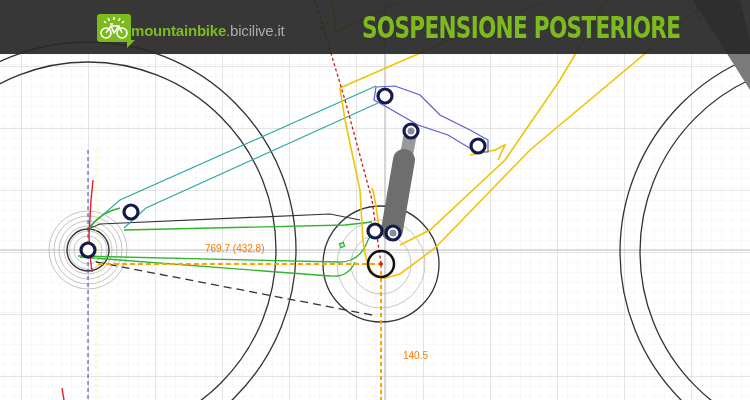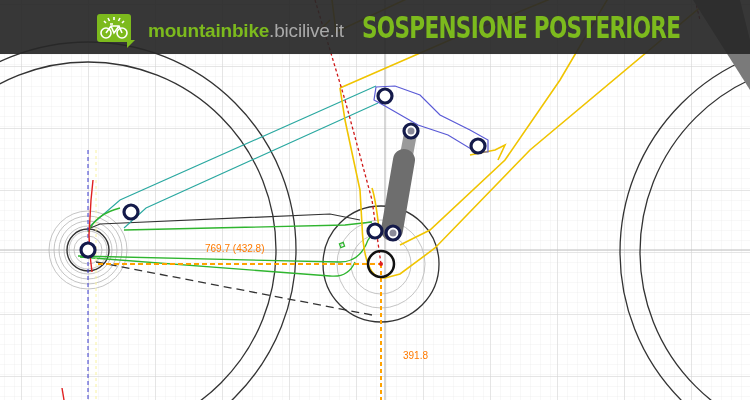--- a/index.html
+++ b/index.html
@@ -3,21 +3,21 @@
   <meta charset="utf-8">
   <style>
     html, body { margin: 0; padding: 0; }
     body { width: 750px; height: 400px; overflow: hidden; background: #ffffff; font-family: "Liberation Sans", sans-serif; }
     .stage { position: relative; width: 750px; height: 400px; overflow: hidden; }
     .canvas { position: absolute; left: 0; top: 0; width: 750px; height: 400px; }
     .header { position: absolute; left: 0; top: 0; width: 750px; height: 54px; background: rgba(40,40,40,0.93); }
     .brand { position: absolute; left: 97px; top: 14px; display: flex; align-items: flex-end; }
     .brand-logo { width: 34px; height: 28px; background: #7cba1d; border-radius: 3px; position: relative; }
     .brand-logo:after { content: ""; position: absolute; right: -4px; bottom: -6px; width: 0; height: 0; border-left: 8px solid #7cba1d; border-bottom: 8px solid transparent; }
-    .brand-text { margin-left: 17px; font-size: 19px; font-weight: bold; line-height: 22px; letter-spacing: -0.2px; text-align: right; }
+    .brand-text { margin-left: 0; font-size: 15px; font-weight: bold; line-height: 22px; letter-spacing: -0.2px; text-align: right; }
     .brand-main { color: #7cba1d; }
     .brand-domain { color: #a9a9a9; font-weight: normal; }
     .title { position: absolute; left: 362px; top: 10px; font-family: "DejaVu Sans", sans-serif; font-weight: bold; font-size: 30px; color: #7cba1d; letter-spacing: -1px; transform: scaleX(0.72); transform-origin: left top; white-space: nowrap; }
     .dim-label { position: absolute; font-size: 10px; color: #ff7a00; font-family: "Liberation Sans", sans-serif; }
   </style>
 </head>
 <body>
 
 <div class="stage">
   <svg class="canvas" viewBox="0 0 750 400">
@@ -119,21 +119,21 @@
       <circle cx="375" cy="231" r="7"></circle>
       <circle cx="393" cy="233" r="7"></circle>
     </g>
     <circle cx="411" cy="131" r="3.5" fill="#8a8a9a"></circle>
     <circle cx="393" cy="233" r="3.5" fill="#8a8a9a"></circle>
 
     <path d="M693 0 L740 0 L750 40 L750 90 Z" fill="#7a7a7a"></path>
   </svg>
 
   <div class="dim-label" style="left:205px; top:243px;">769.7 (432.8)</div>
-  <div class="dim-label" style="left:403px; top:350px;">391.8</div>
+  <div class="dim-label" style="left:403px; top:350px;">140.5</div>
 
   <div class="header">
     <div class="brand">
       <div class="brand-logo">
         <svg width="34" height="28" viewBox="0 0 34 28">
           <g stroke="#ffffff" stroke-width="1.6" fill="none">
             <circle cx="9" cy="19" r="5"></circle>
             <circle cx="25" cy="19" r="5"></circle>
             <path d="M9 19 L14 12 L22 12 L25 19 M14 12 L17 19 L22 12 M13 10 L16 10"></path>
             <path d="M17 3 L17 6 M11 4 L12.5 7 M23 4 L21.5 7 M7 7 L9 9 M27 7 L25 9"></path>

